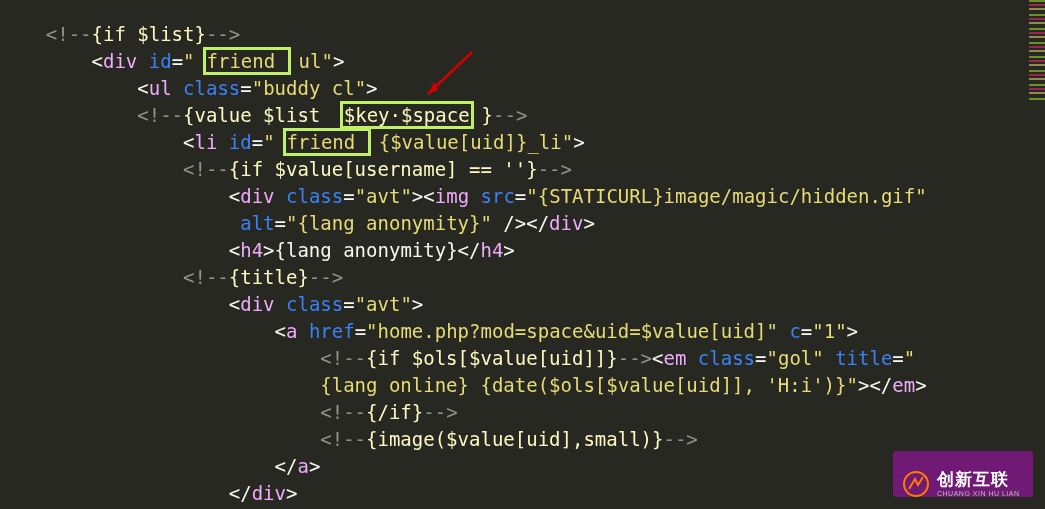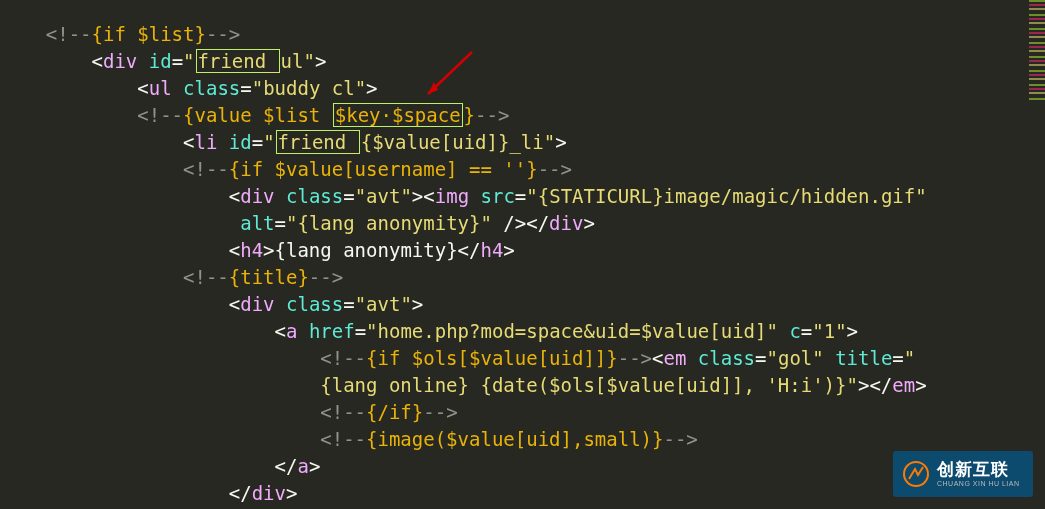--- a/index.html
+++ b/index.html
@@ -1,36 +1,36 @@
 <!DOCTYPE html>
 <html><head>
 <meta charset="utf-8">
 <style>
   html,body{margin:0;padding:0;background:#272822;width:1045px;height:509px;overflow:hidden;font-family:Consolas,Menlo,monospace;font-size:19px;line-height:27px}
   .editor{position:relative;width:1045px;height:509px}
   .code{position:absolute;left:0;top:2px;white-space:pre;color:#f8f8f2}
   
   .p   {color:#f8f8f2}          
   .tag {color:#f0abfc}          
-  .attr{color:#5eead4}          
+  .attr{color:#3b82f6}          
   .str {color:#e6db74}          
   .cm  {color:#919288}          
-  .cmY {color:#eab308}          
-  .box {border:1px solid #bef264;padding:0 1px;margin:-1px 1px}
+  .cmY {color:#fef9c3}          
+  .box {border:3px solid #bef264;padding:0 1px;margin:-1px 8px}
   
   .arrow{position:absolute;left:418px;top:48px;pointer-events:none}
   
   .minimap{position:absolute;right:0;top:0;width:16px;height:100px;background:
       repeating-linear-gradient( to bottom,
         #a6e22e 0 2px, transparent 2px 4px,
         #f92672 4px 6px, transparent 6px 8px,
         #e6db74 8px 10px, transparent 10px 14px);
       opacity:.55}
   
-  .logo{position:absolute;right:12px;bottom:12px;width:140px;height:46px;background:#0c4a6e;border-radius:3px;color:#fff;display:flex;align-items:center;gap:8px;padding:0 10px;box-sizing:border-box;font-family:Arial,sans-serif}
+  .logo{position:absolute;right:12px;bottom:12px;width:140px;height:46px;background:#701a75;border-radius:3px;color:#fff;display:flex;align-items:flex-end;gap:8px;padding:0 10px;box-sizing:border-box;font-family:Arial,sans-serif}
   .logo svg{flex:0 0 auto}
   .logo .t1{font-size:17px;font-weight:700;letter-spacing:1px;line-height:1}
   .logo .t2{font-size:7px;letter-spacing:.5px;color:#bbb;line-height:1;margin-top:2px}
   .logo .txt{display:flex;flex-direction:column}
 </style>
 </head>
 <body>
 
 <div class="editor">
 

